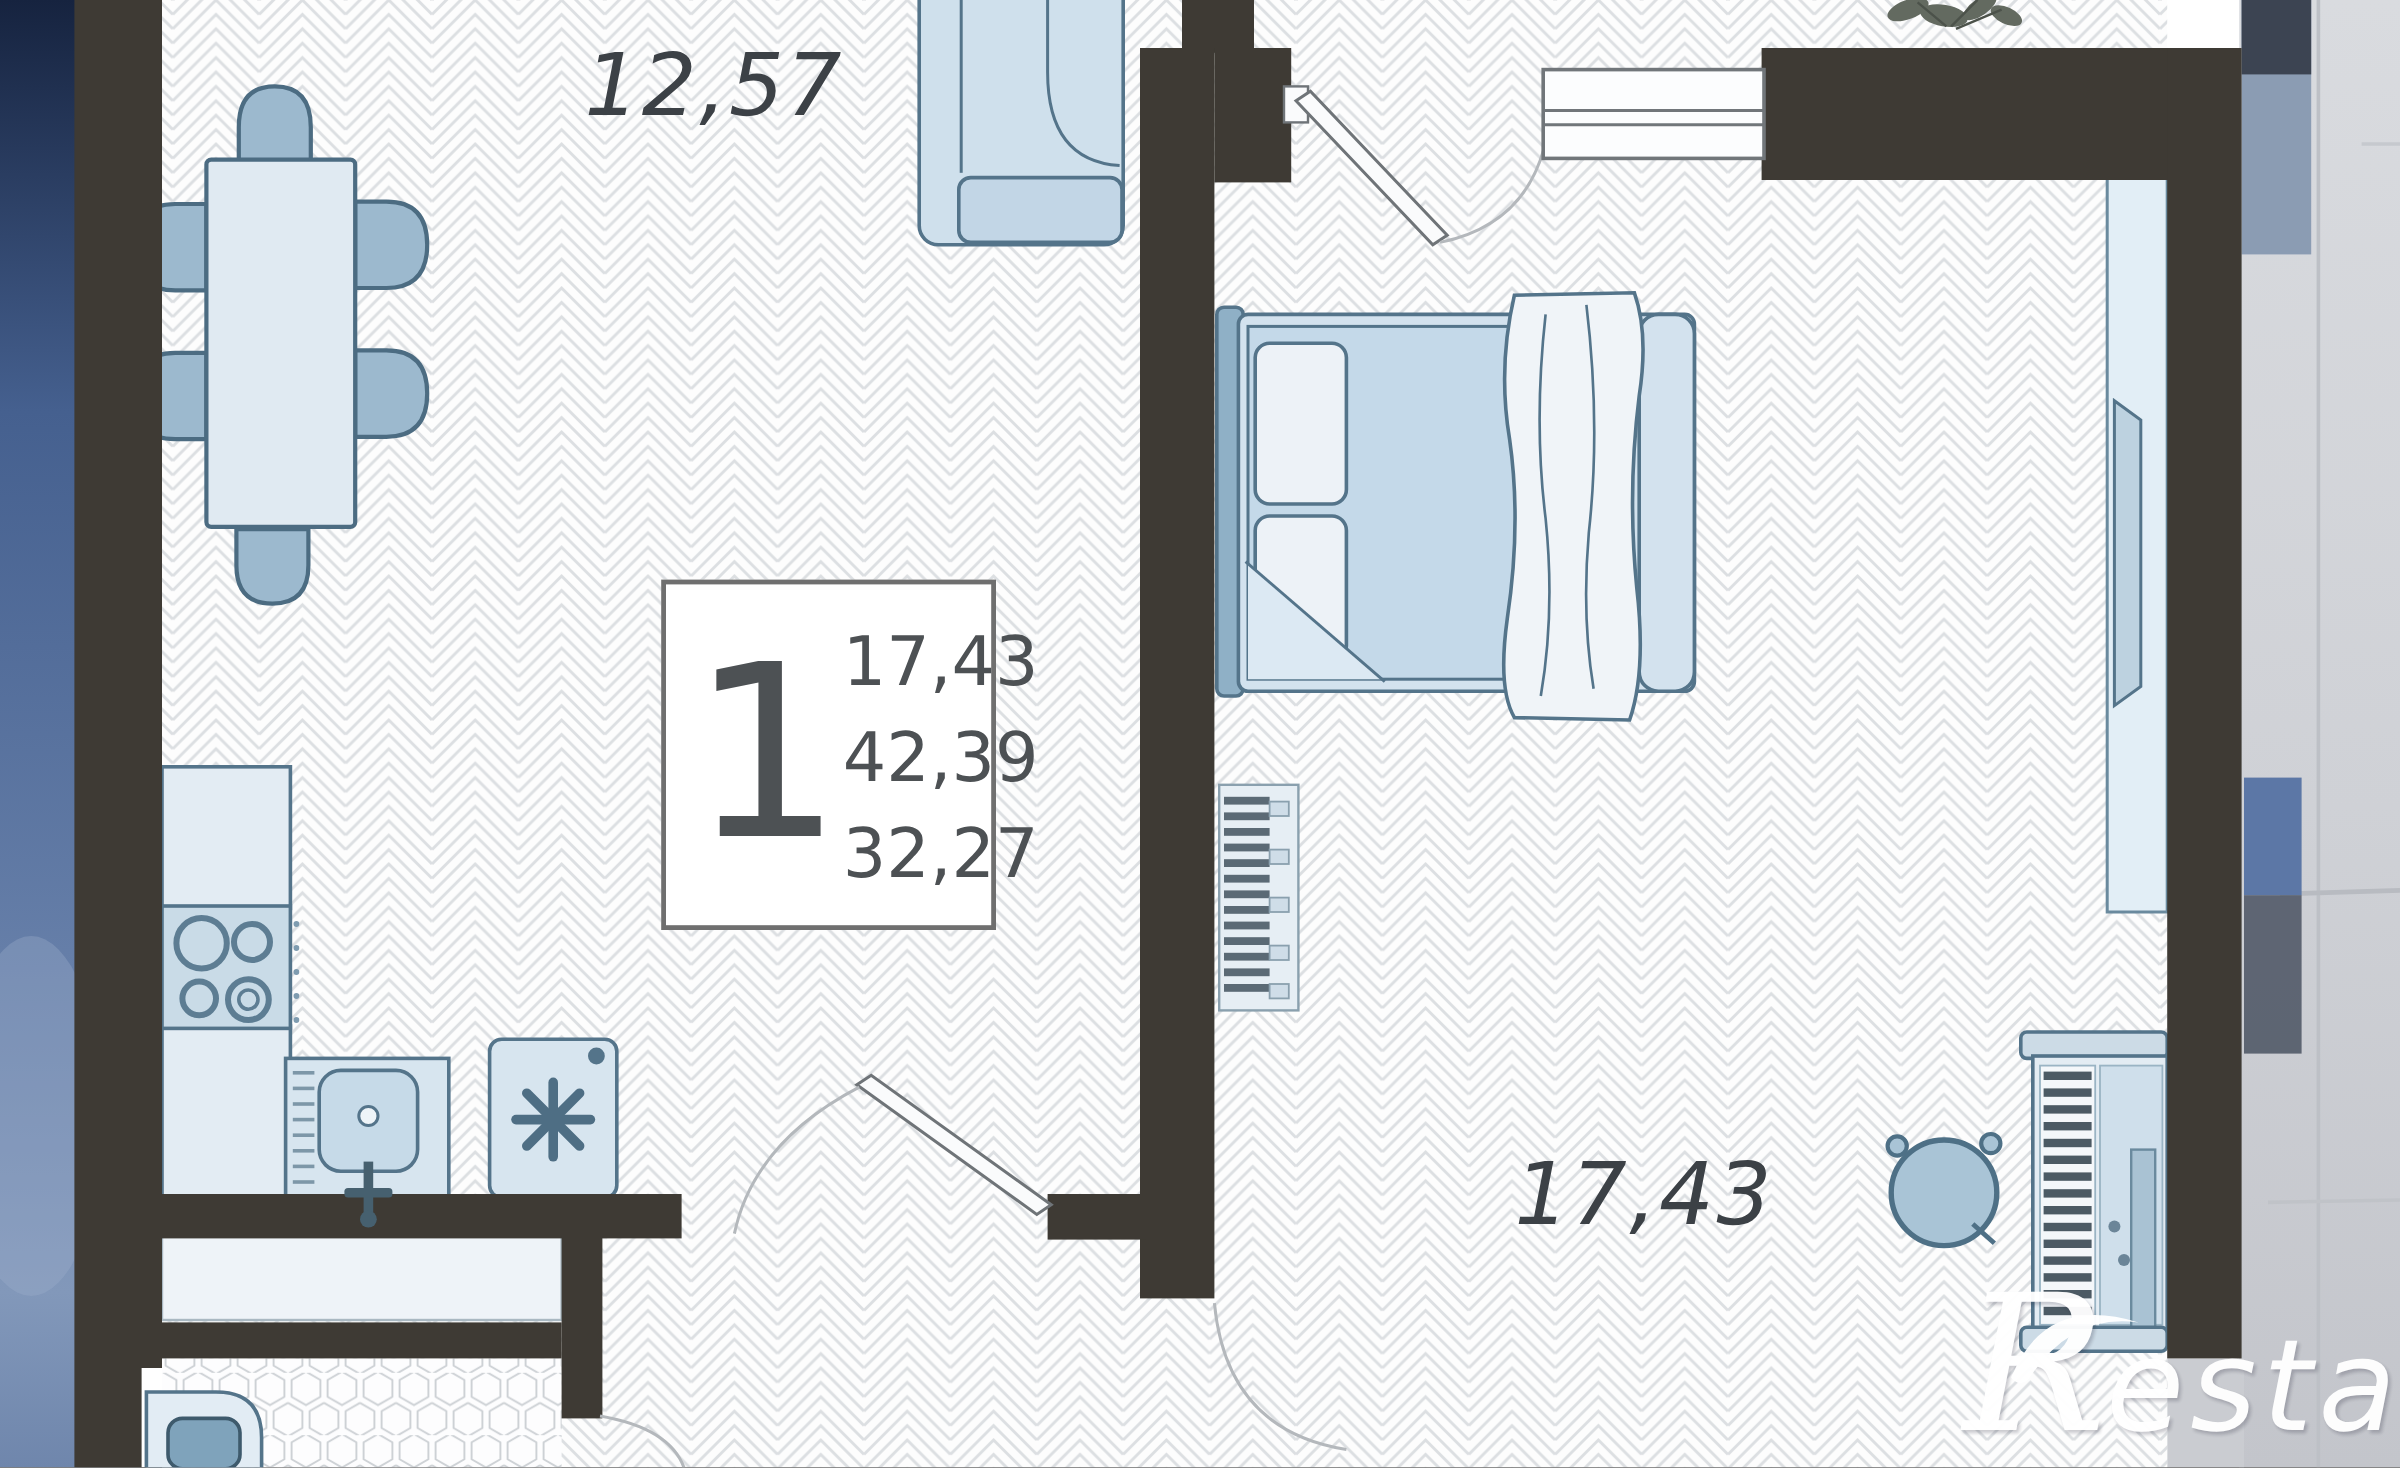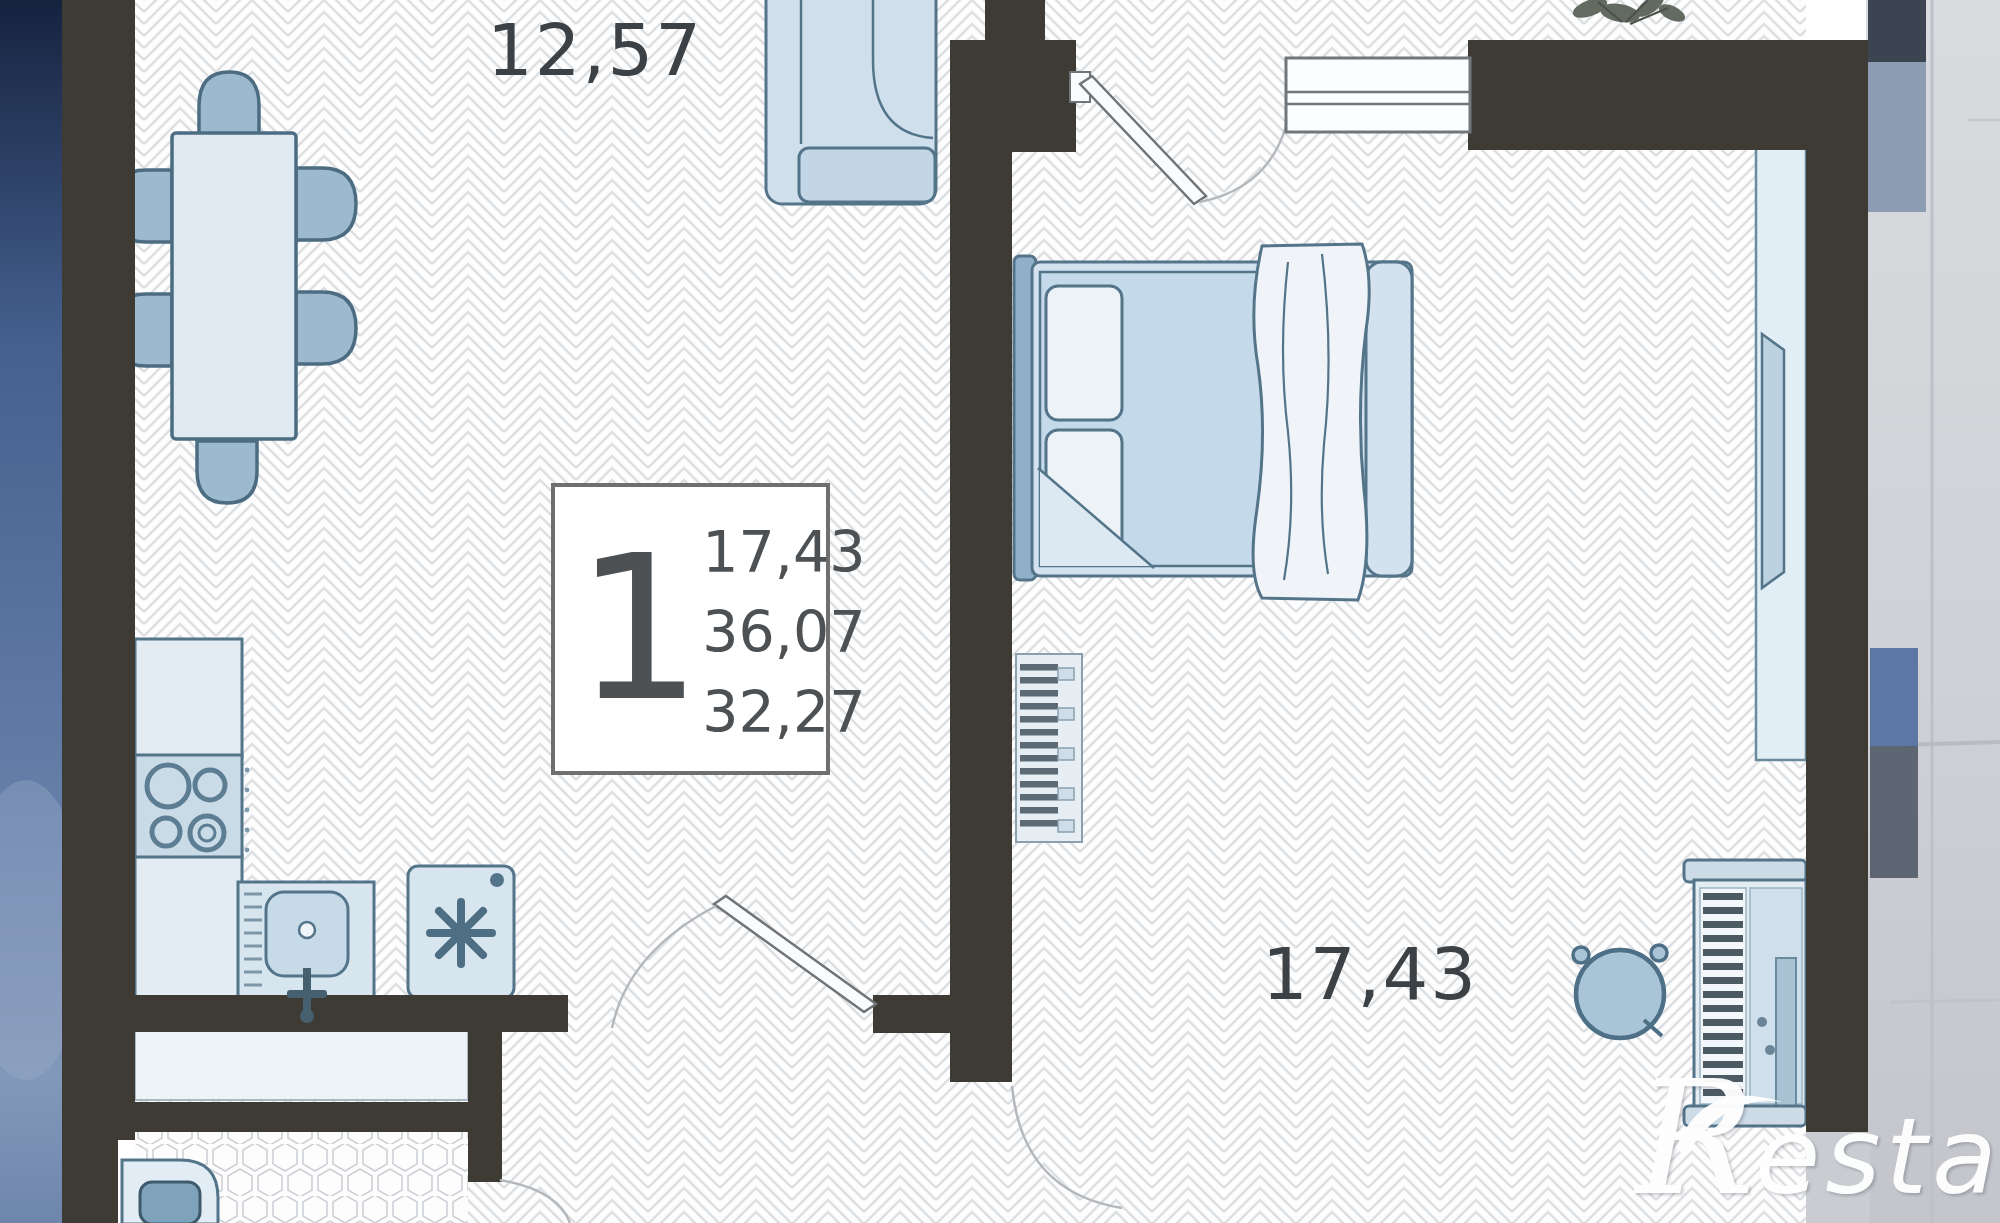--- a/index.html
+++ b/index.html
@@ -1,21 +1,21 @@
 <!DOCTYPE html>
 <html><head>
 <meta charset="utf-8">
 <style>
   html,body{margin:0;padding:0;background:#222;}
   #stage{position:relative;width:2000px;height:1223px;overflow:hidden;
          font-family:"DejaVu Sans","Liberation Sans",sans-serif;background:#fff;}
   #planSvg{position:absolute;left:0;top:0;}
   .overlay{position:absolute;}
-  .room-label{font-size:72px;color:#3c4146;letter-spacing:2px;
-              font-family:"DejaVu Sans","Liberation Sans",sans-serif;}
+  .room-label{font-style:italic;font-size:72px;color:#3c4146;letter-spacing:2px;
+              font-family:"DejaVu Sans","Liberation Sans",sans-serif;margin-top:21px;}
   .info-box{left:551px;top:483px;width:279px;height:292px;background:#ffffff;
             border:4px solid #6f6f6f;box-sizing:border-box;display:flex;align-items:center;}
   .info-rooms{font-size:200px;line-height:1;color:#4d5154;margin-left:20px;
               font-family:"DejaVu Sans","Liberation Sans",sans-serif;}
   .info-values{margin-left:auto;text-align:right;padding-right:20px;padding-top:6px;
                font-size:57px;line-height:80px;color:#4d5154;}
   .watermark{left:1636px;top:1058px;width:480px;color:#ffffff;opacity:.96;white-space:nowrap;
              text-shadow:2px 2px 3px rgba(40,40,60,.25);}
   .wm-initial{font-family:"DejaVu Serif","Liberation Serif",serif;font-style:italic;
               font-size:158px;line-height:160px;}
@@ -289,21 +289,21 @@
 </svg>
 
 <div class="overlay room-label" style="left:487px;top:8px;">12,57</div>
 
 <div class="overlay room-label" style="left:1262px;top:932px;">17,43</div>
 
 <div class="overlay info-box">
   <div class="info-rooms">1</div>
   <div class="info-values">
     <div>17,43</div>
-    <div>36,07</div>
+    <div>42,39</div>
     <div>32,27</div>
   </div>
 </div>
 
 <div class="overlay watermark">
   <svg class="wm-swoosh" width="130" height="80" viewBox="0 0 130 80">
     <path d="M12,62 Q40,-8 118,16 Q62,8 26,64 Q18,70 12,62 Z" fill="#ffffff"></path>
   </svg>
   <span class="wm-initial">R</span><span class="wm-rest">estate</span>
 </div>

